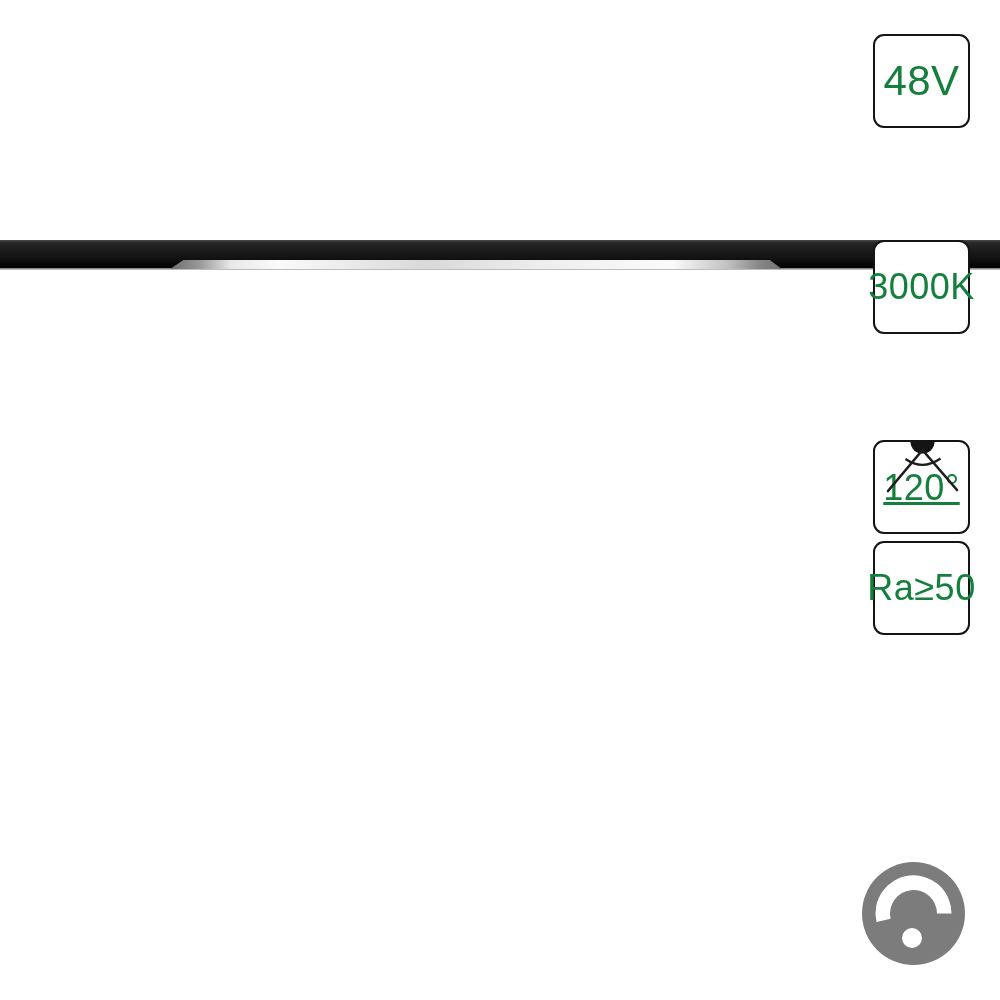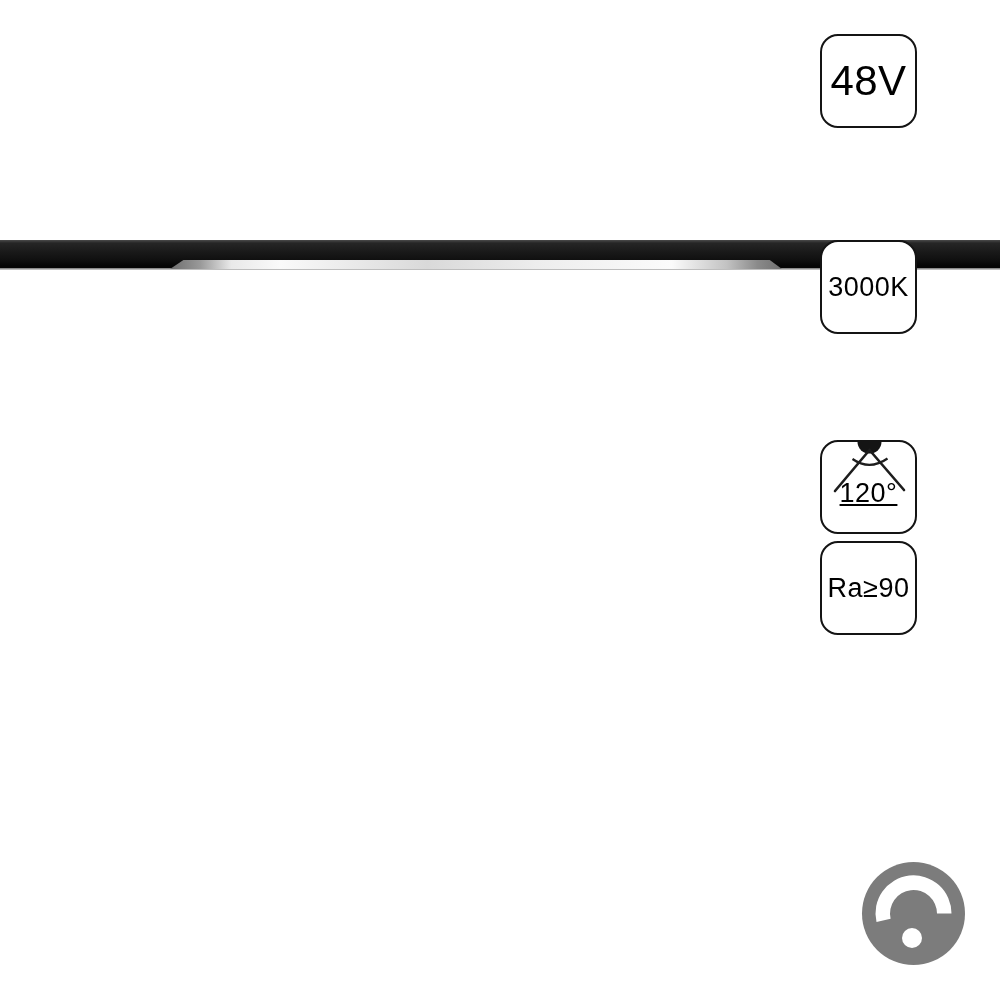--- a/index.html
+++ b/index.html
@@ -18,27 +18,27 @@
   .led{
     position:absolute;left:170px;top:20px;width:612px;height:9px;
     background:linear-gradient(90deg,
       #6d6d6d 0%,#9a9a9a 5%,#e9e9e9 10%,#fafafa 18%,
       #d9d9d9 42%,#ededed 60%,#fbfbfb 82%,#c2c2c2 91%,#8a8a8a 96%,#707070 100%);
     clip-path:polygon(0 100%,2.2% 0,98% 0,100% 100%);
   }
 
   
   .badge{
-    position:absolute;left:820px;width:97px;height:94px;box-sizing:border-box;
-    background:#ffffff;border:2.5px solid #141414;border-radius:18px;
+    position:absolute;left:873px;width:97px;height:94px;box-sizing:border-box;
+    background:#ffffff;border:2.5px solid #141414;border-radius:11px;
     display:flex;align-items:center;justify-content:center;
-    color:#000000;z-index:5;font-weight:300;letter-spacing:.5px;
+    color:#15803d;z-index:5;font-weight:300;letter-spacing:.5px;
   }
   .badge.large{font-size:42px;}
-  .badge.small{font-size:27px;}
+  .badge.small{font-size:36px;}
   .badge.with-icon{flex-direction:column;justify-content:flex-end;padding-bottom:23px;text-decoration:underline;}
   .beam-icon{position:absolute;top:-1px;left:0;width:97px;height:58px;}
 
   
   .dimmer{position:absolute;left:858px;top:858px;width:111px;height:111px;z-index:5;}
 </style>
 </head>
 <body>
 
 <div class="stage">
@@ -55,21 +55,21 @@
   </div>
   <div class="badge small with-icon" style="top:440px">
     <svg class="beam-icon" viewBox="0 0 97 58" aria-hidden="true">
       <path d="M35.5,1 A12,11.5 0 0 0 59.5,1 Z" fill="#141414"></path>
       <path d="M47.5,9 L13,50 M47.5,9 L82,49" stroke="#1d1d1d" stroke-width="2.6" fill="none" stroke-linecap="round"></path>
       <path d="M30.5,18 Q47.5,30 65.5,17.5" stroke="#1d1d1d" stroke-width="2.2" fill="none"></path>
     </svg>
     <span>120°</span>
   </div>
   <div class="badge small" style="top:541px">
-    <span>Ra≥90</span>
+    <span>Ra≥50</span>
   </div>
 
   <svg class="dimmer" viewBox="0 0 111 111" aria-hidden="true">
     <circle cx="55.5" cy="55.5" r="51.5" fill="#7c7c7c"></circle>
     <path d="M18.5,64 A38,38 0 1 1 93.5,55.5 L79,55.5 A23.5,23.5 0 1 0 32.6,60.8 Z" fill="#ffffff"></path>
     <circle cx="54" cy="80" r="10" fill="#ffffff"></circle>
   </svg>
 
 </div>
 

